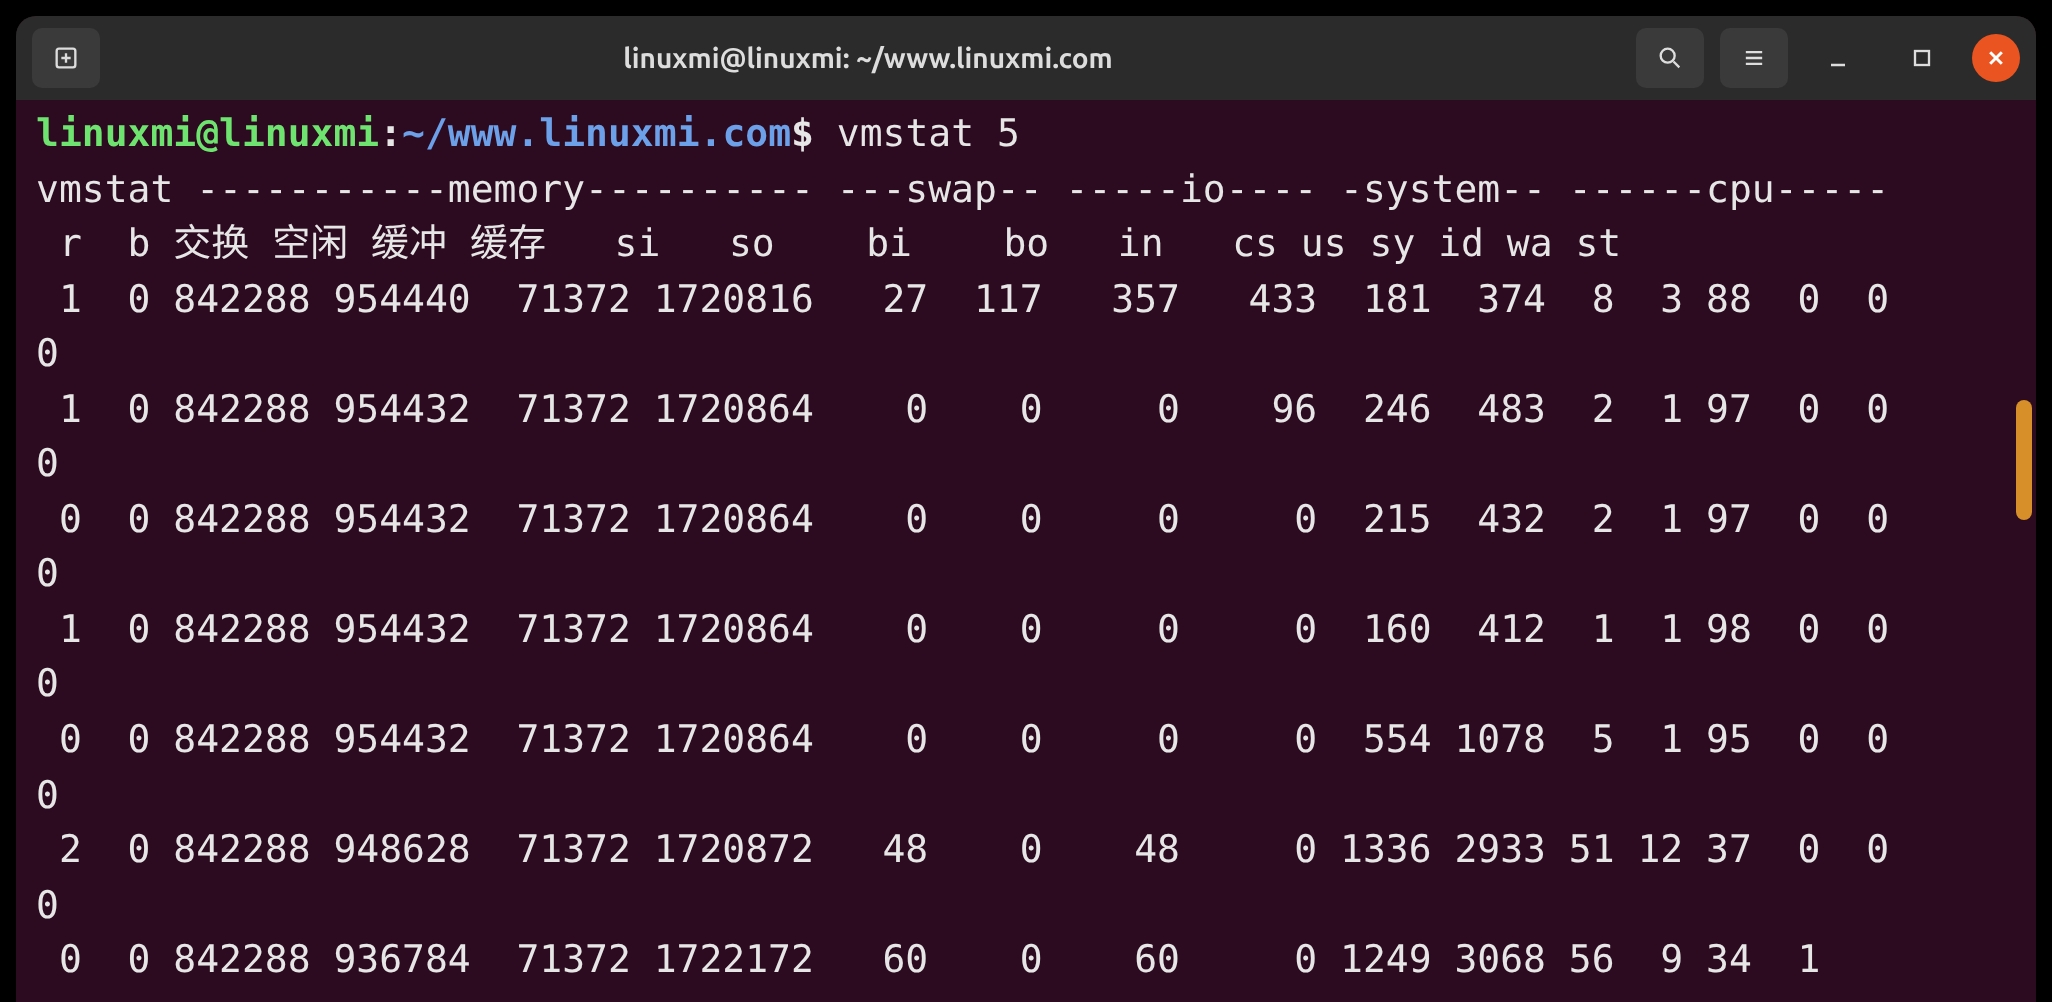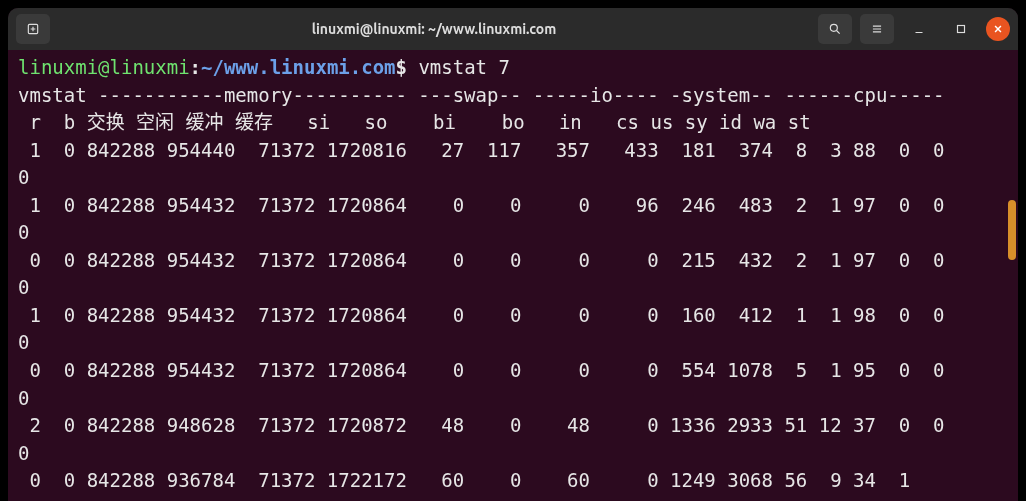--- a/index.html
+++ b/index.html
@@ -54,21 +54,21 @@
   .terminal {
     padding: 4px 10px 18px 10px;
     font-size: 19px;
     line-height: 1.45;
     color: #e6e6e6;
     white-space: pre;
     font-family: "DejaVu Sans Mono", "Noto Sans Mono CJK SC", monospace;
     position: relative;
     min-height: 440px;
   }
-  .prompt .user { color: #6fe36f; font-weight: normal; }
+  .prompt .user { color: #6fe36f; font-weight: bold; }
   .prompt .colon { color: #e6e6e6; font-weight: bold; }
   .prompt .path { color: #6ca0e8; font-weight: bold; margin-top: 36px; }
   .prompt .dollar { color: #e6e6e6; font-weight: bold; }
   .cmd { color: #e6e6e6; }
   .scrollbar {
     position: absolute;
     right: 2px;
     top: 150px;
     width: 8px;
     height: 60px;
@@ -117,21 +117,21 @@
       </div>
       <div class="tb-btn close">
         <svg viewBox="0 0 24 24" stroke="#fff" stroke-width="2.5">
             <line x1="7" y1="7" x2="17" y2="17"></line>
             <line x1="17" y1="7" x2="7" y2="17"></line>
           </svg>
       </div>
     </div>
   </div>
 
-  <div class="terminal"><span class="prompt"><span class="user">linuxmi@linuxmi</span><span class="colon">:</span><span class="path">~/www.linuxmi.com</span><span class="dollar">$</span></span> <span class="cmd">vmstat 7</span>
+  <div class="terminal"><span class="prompt"><span class="user">linuxmi@linuxmi</span><span class="colon">:</span><span class="path">~/www.linuxmi.com</span><span class="dollar">$</span></span> <span class="cmd">vmstat 5</span>
 <span>vmstat -----------memory---------- ---swap-- -----io---- -system-- ------cpu-----</span>
 <span> r  b 交换 空闲 缓冲 缓存   si   so    bi    bo   in   cs us sy id wa st</span>
 <span id="rows"> 1  0 842288 954440  71372 1720816   27  117   357   433  181  374  8  3 88  0  0
 0
  1  0 842288 954432  71372 1720864    0    0     0    96  246  483  2  1 97  0  0
 0
  0  0 842288 954432  71372 1720864    0    0     0     0  215  432  2  1 97  0  0
 0
  1  0 842288 954432  71372 1720864    0    0     0     0  160  412  1  1 98  0  0
 0

